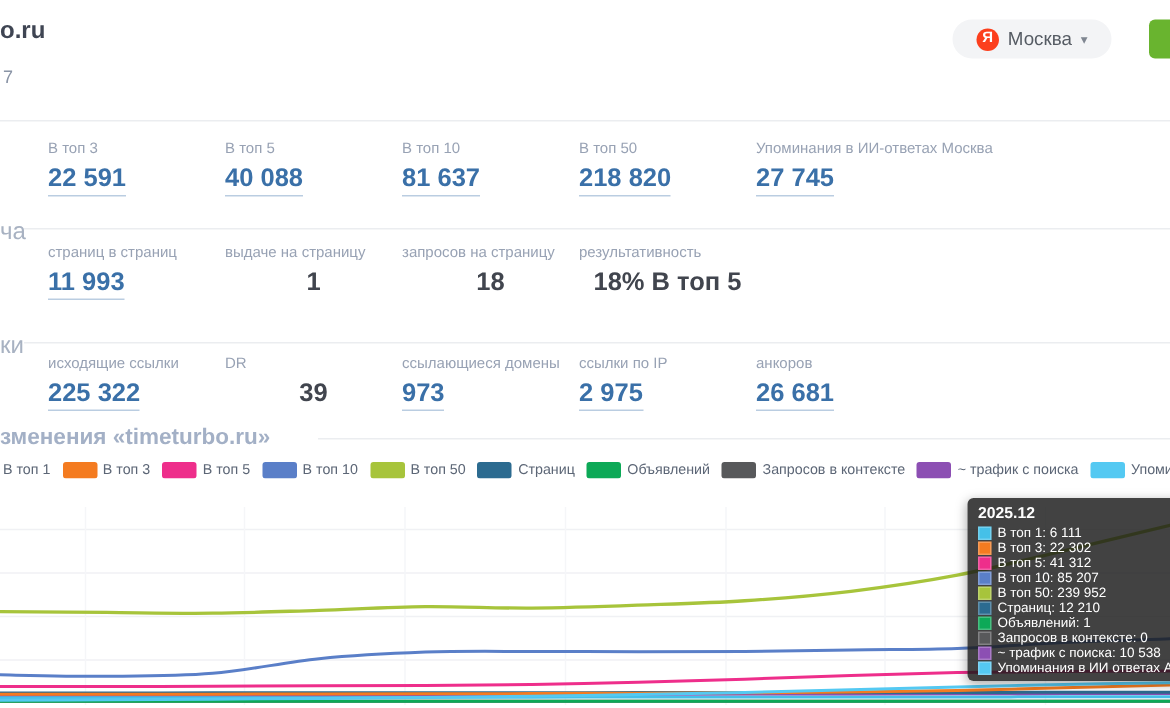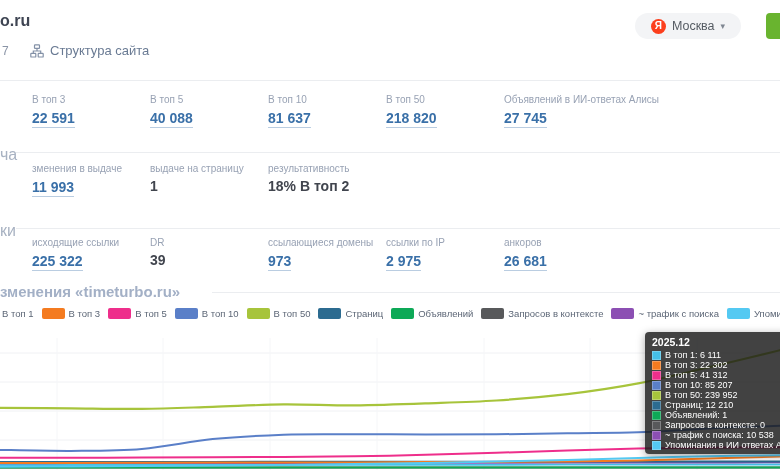--- a/index.html
+++ b/index.html
@@ -15,21 +15,21 @@
   .ya-circle{width:15px;height:15px;border-radius:50%;background:#fc3f1d;color:#fff;font-size:10px;font-weight:700;
              display:flex;align-items:center;justify-content:center;line-height:1;}
   .caret{font-size:9px;color:#7f8691;}
   .green-btn{left:766px;top:13px;width:30px;height:26px;background:#69b42f;border-radius:4px;}
   .hdr-divider{left:0;top:80px;width:780px;height:1px;background:#ebedf0;}
   
   .kpi-row{display:flex;padding-left:32px;}
   .kpi-cell{flex:0 0 118px;}
   .kpi-cell:nth-child(5){flex-basis:119px;}
   .kpi-label{font-size:10px;color:#98a2b4;margin-bottom:4px;white-space:nowrap;}
-  .kpi-value{font-size:14px;font-weight:700;color:#41454e;white-space:nowrap;}
+  .kpi-value{font-size:17px;font-weight:700;color:#41454e;white-space:nowrap;text-align:center;}
   .kpi-value.link{color:#3a70a8;cursor:pointer;border-bottom:1px solid rgba(58,112,168,.35);padding-bottom:1px;display:inline-block;}
   .sec-divider{height:1px;background:#ebedf0;}
   .sec-frag{font-size:16px;color:#a8b2c2;}
   
   .section-title{left:0;top:283px;font-size:15px;font-weight:700;color:#a3b0c6;white-space:nowrap;}
   .section-line{left:212px;top:292px;width:568px;height:1px;background:#ebedf0;}
   
   #legend{left:2px;top:308px;width:778px;display:flex;align-items:center;gap:8px;
           font-size:9.5px;color:#5c6676;white-space:nowrap;overflow:hidden;}
   .legend-item{display:flex;align-items:flex-start;gap:4px;cursor:pointer;flex:0 0 auto;}
@@ -43,61 +43,52 @@
   .tt-row{font-size:9px;line-height:10px;display:flex;align-items:center;gap:4px;white-space:nowrap;}
   .tt-sq{width:7px;height:7px;flex:0 0 auto;display:inline-block;border:1px solid rgba(255,255,255,.25);}
 </style>
 </head>
 <body>
 
 <div id="app">
 
   <div class="abs site-title">o.ru</div>
   <div class="abs rank-frag">7</div>
-  <div class="abs structure-link">
-    <span style="display:inline-flex;">
-      <svg width="14" height="14" viewBox="0 0 14 14">
-          <g fill="none" stroke="#8391a7" stroke-width="1.2">
-        <rect x="4.5" y="0.8" width="5" height="3.6" rx="0.6"></rect>
-        <rect x="0.8" y="9.4" width="5" height="3.6" rx="0.6"></rect>
-        <rect x="8.2" y="9.4" width="5" height="3.6" rx="0.6"></rect>
-        <path d="M7 4.4 V7 M3.3 9.4 V7 H10.7 V9.4"></path>
-      </g>
-        </svg>
-    </span>
-    <span>Структура сайта</span>
-  </div>
   <div class="abs region-btn">
     <span class="ya-circle">Я</span>
     <span>Москва</span>
     <span class="caret">▾</span>
   </div>
   <div class="abs green-btn"></div>
   <div class="abs hdr-divider"></div>
 
   <div class="abs kpi-row" id="kpi-row-0" style="left:0;top:94px;width:780px;">
       <div class="kpi-cell"><div class="kpi-label">В топ 3</div><div class="kpi-value link">22 591</div></div>
       <div class="kpi-cell"><div class="kpi-label">В топ 5</div><div class="kpi-value link">40 088</div></div>
       <div class="kpi-cell"><div class="kpi-label">В топ 10</div><div class="kpi-value link">81 637</div></div>
       <div class="kpi-cell"><div class="kpi-label">В топ 50</div><div class="kpi-value link">218 820</div></div>
-      <div class="kpi-cell"><div class="kpi-label">Объявлений в ИИ-ответах Алисы</div><div class="kpi-value link">27 745</div></div>
+      <div class="kpi-cell"><div class="kpi-label">Упоминания в ИИ-ответах Москва</div><div class="kpi-value link">27 745</div></div>
     </div>
 
   <div class="abs sec-frag" style="left:0;top:146px;">ча</div>
   <div class="abs sec-divider" style="left:16px;top:152px;width:764px;"></div>
 
   <div class="abs kpi-row" id="kpi-row-1" style="left:0;top:163px;width:780px;">
-      <div class="kpi-cell"><div class="kpi-label">зменения в выдаче</div><div class="kpi-value link">11 993</div></div>
+      <div class="kpi-cell"><div class="kpi-label">страниц в страниц</div><div class="kpi-value link">11 993</div></div>
       <div class="kpi-cell">
         <div class="kpi-label">выдаче на страницу</div>
         <div class="kpi-value">1</div>
       </div>
       <div class="kpi-cell">
+        <div class="kpi-label">запросов на страницу</div>
+        <div class="kpi-value">18</div>
+      </div>
+      <div class="kpi-cell">
         <div class="kpi-label">результативность</div>
-        <div class="kpi-value">18% В топ 2</div>
+        <div class="kpi-value">18% В топ 5</div>
       </div>
     </div>
 
   <div class="abs sec-frag" style="left:0;top:222px;">ки</div>
   <div class="abs sec-divider" style="left:16px;top:228px;width:764px;"></div>
 
   <div class="abs kpi-row" id="kpi-row-2" style="left:0;top:237px;width:780px;">
       <div class="kpi-cell"><div class="kpi-label">исходящие ссылки</div><div class="kpi-value link">225 322</div></div>
       <div class="kpi-cell">
         <div class="kpi-label">DR</div>

